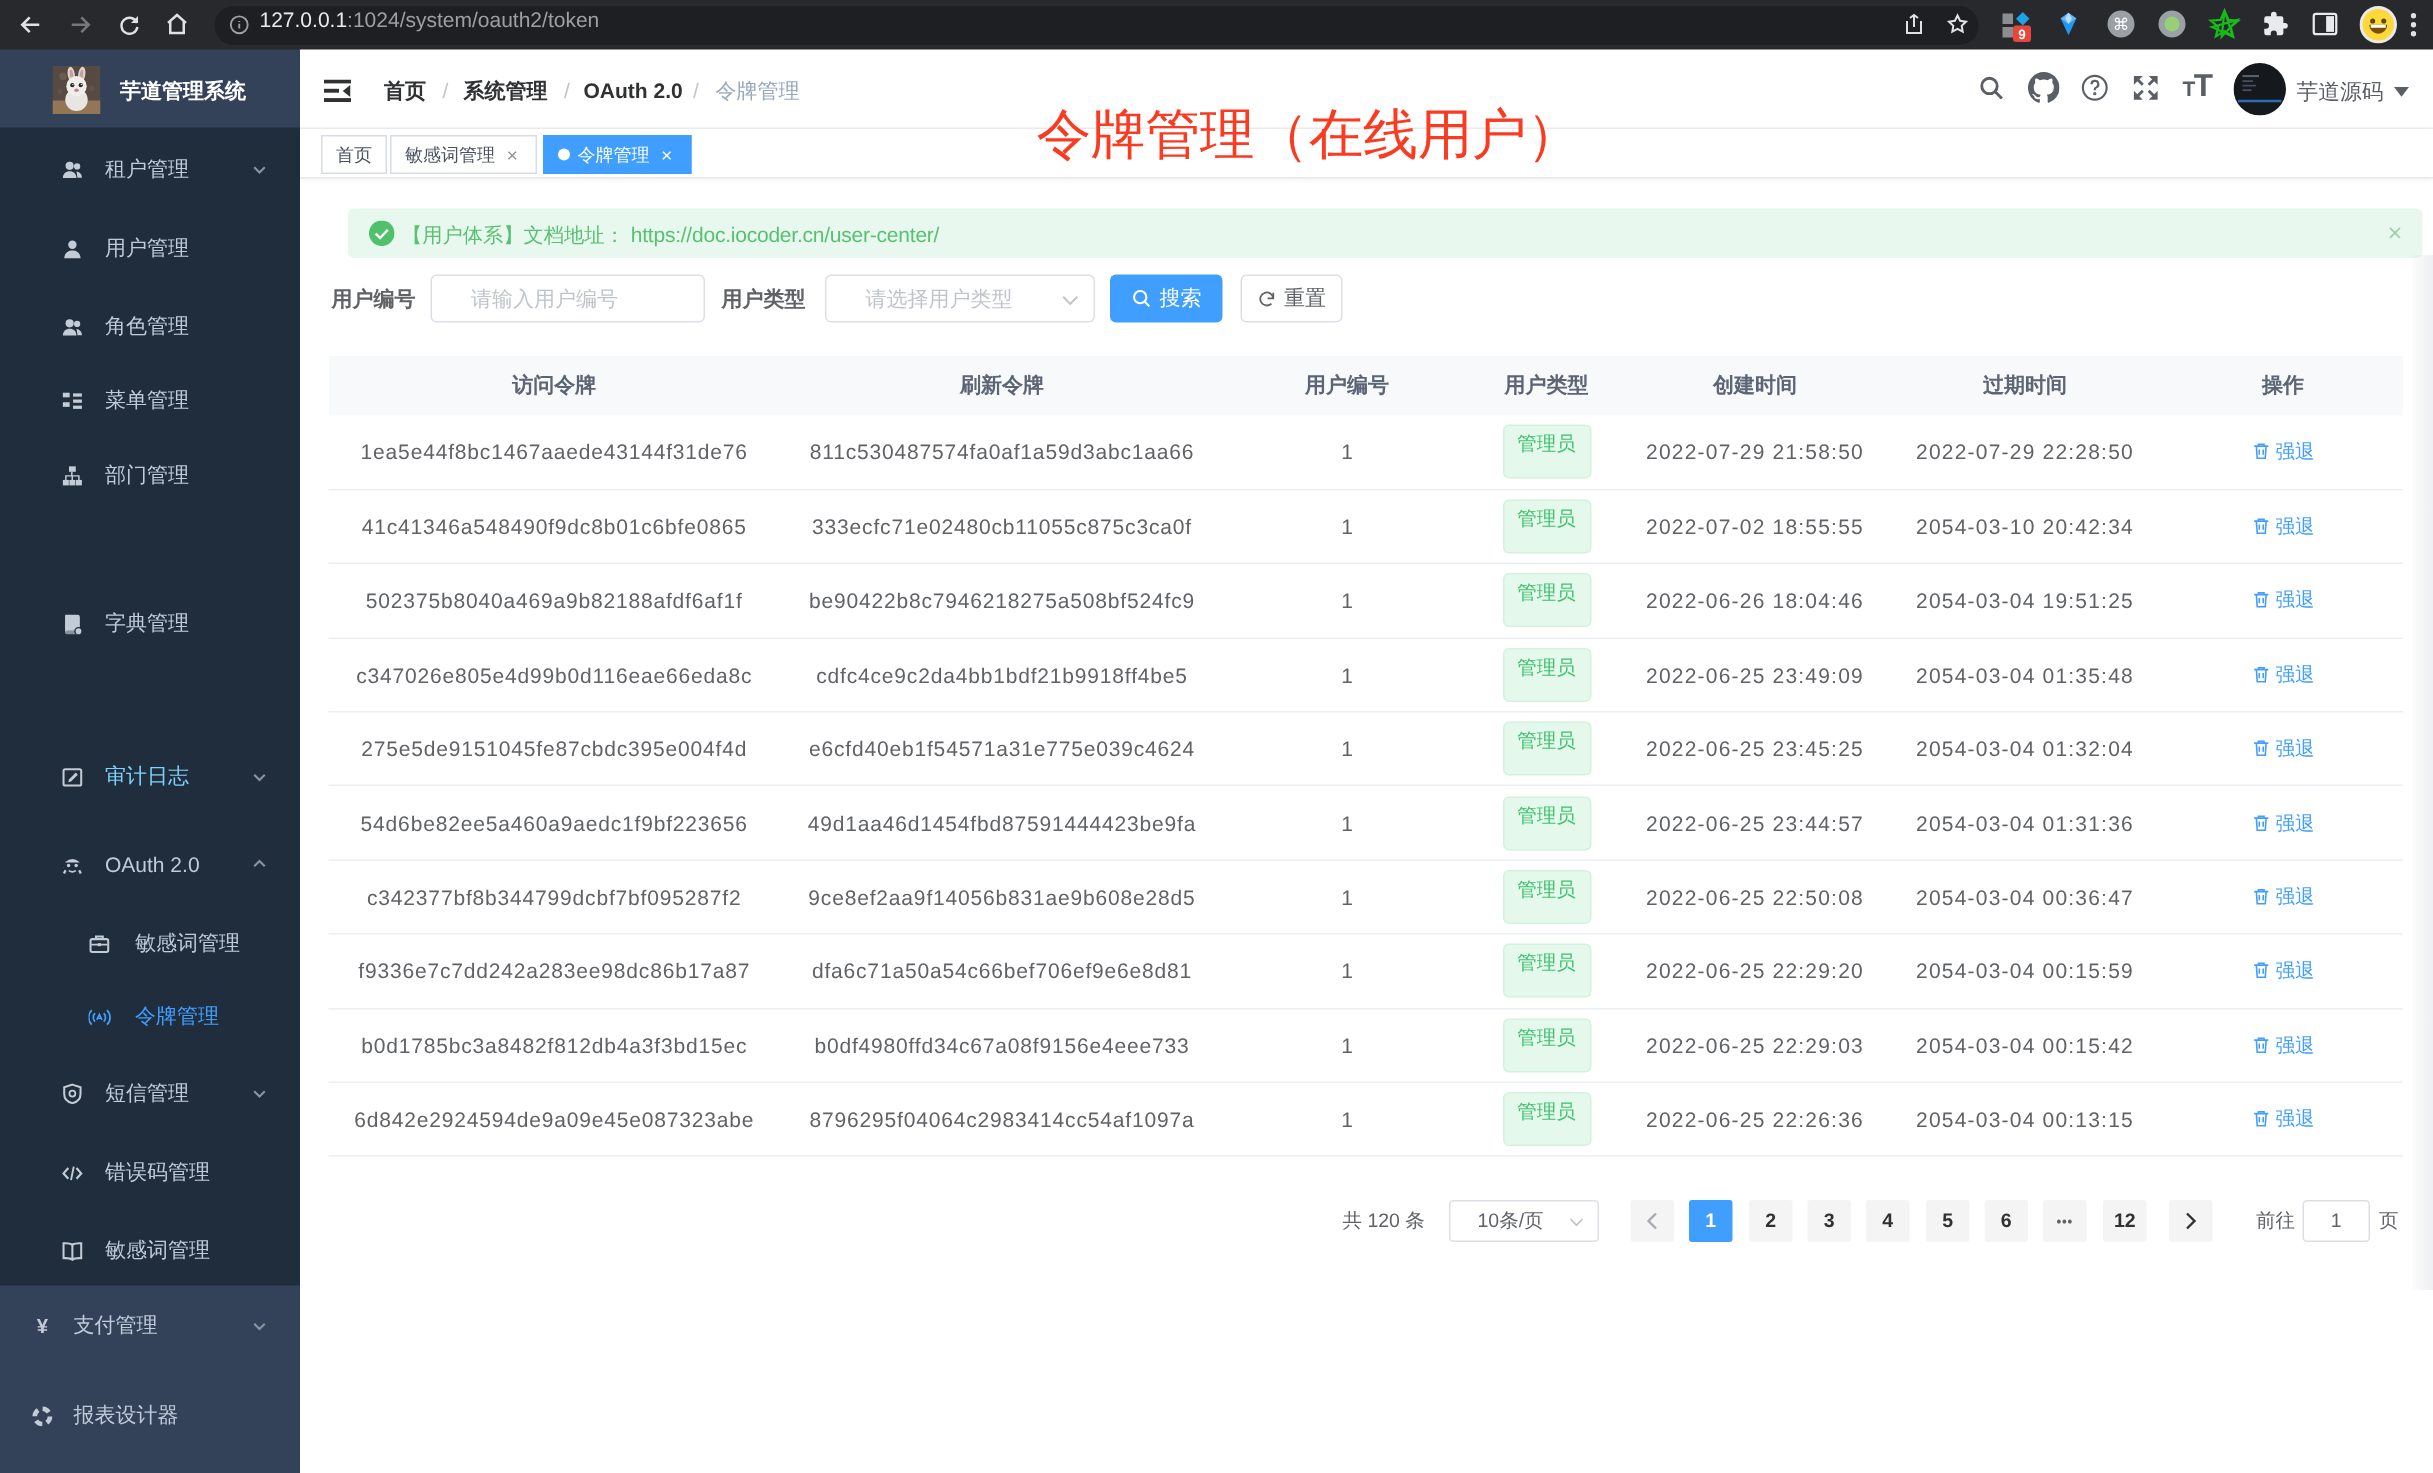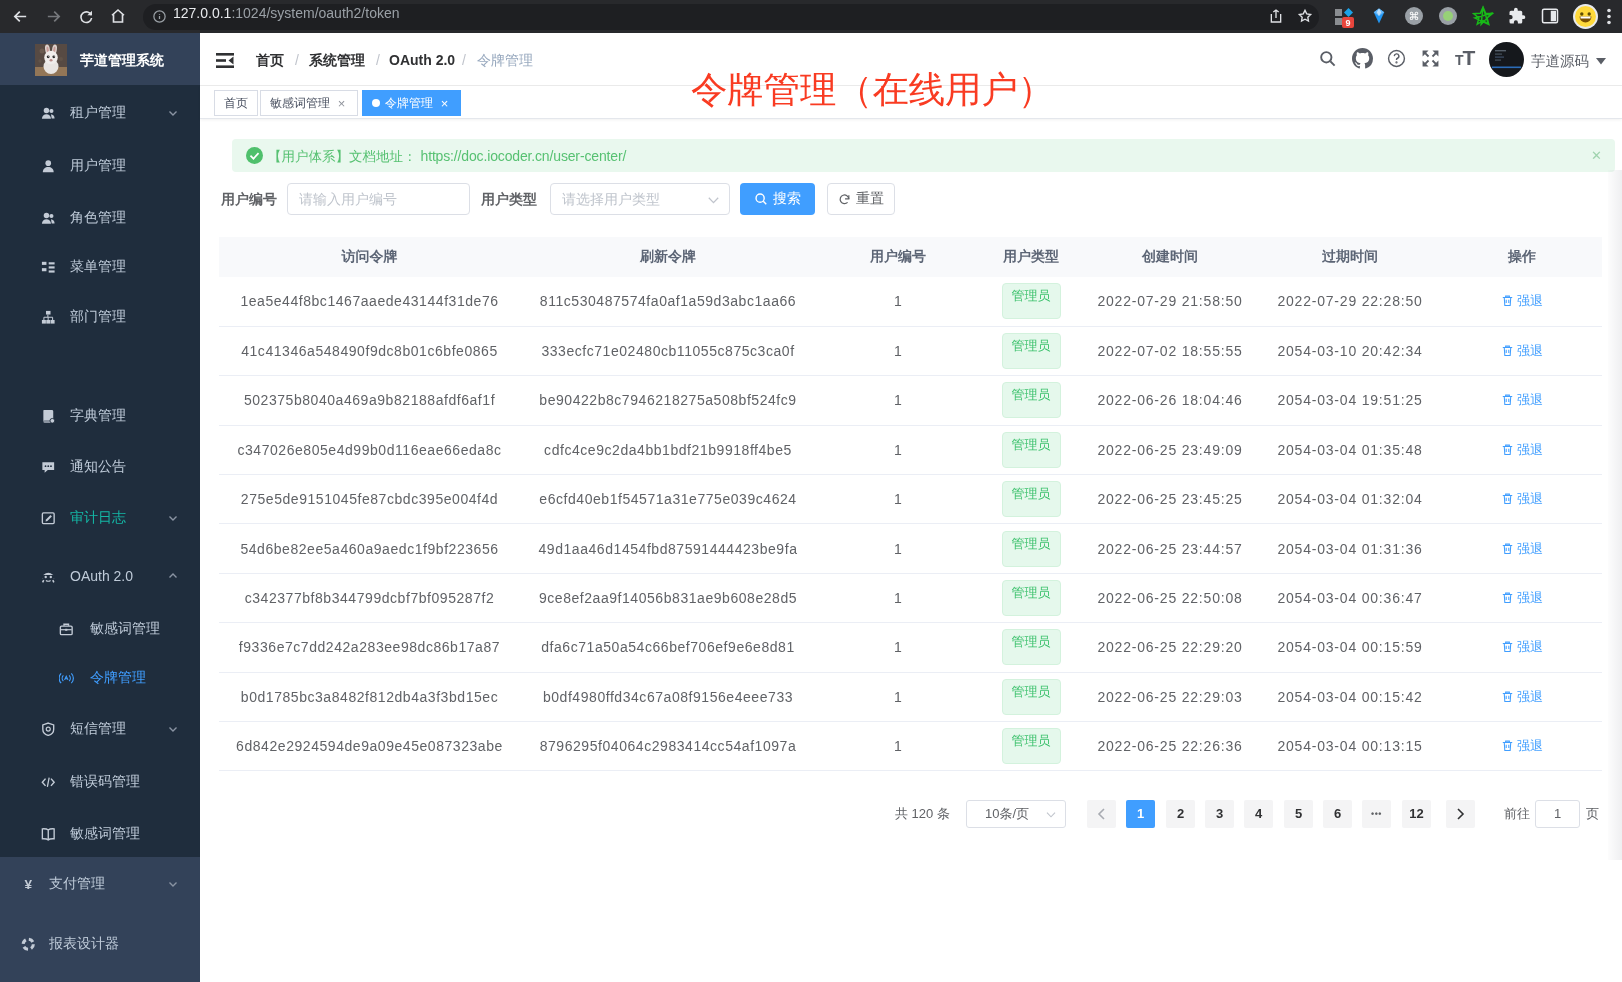--- a/index.html
+++ b/index.html
@@ -28,21 +28,21 @@
 .tags{position:absolute;left:200px;top:86px;width:1422px;height:33px;background:#fff;border-bottom:1px solid #e4e7ec;box-shadow:0 1px 3px rgba(0,0,0,.06)}
 .tag{position:absolute;top:4px;height:26px;line-height:24px;border:1px solid #d8dce5;background:#fff;color:#495060;font-size:12px;padding:0 9px;white-space:nowrap}
 .tag.act{background:#409eff;border-color:#409eff;color:#fff}
 .dot{display:inline-block;width:8px;height:8px;background:#fff;border-radius:50%;margin-right:5px;position:relative;top:0px}
 .tx{display:inline-block;margin-left:5px;font-size:13px;color:#90949c;width:13px;text-align:center;position:relative;top:0.5px}
 .tag.act .tx{color:#fff}
 
 .alert{position:absolute;left:232px;top:139px;width:1383px;height:33px;background:#e9f8ee;border-radius:4px;color:#57c172;font-size:13.5px}
 
 .flabel{position:absolute;height:32px;line-height:32px;font-size:14px;font-weight:700;color:#606266}
-.inp{position:absolute;height:32px;border:1px solid #dcdfe6;border-radius:4px;background:#fff;font-size:14px;color:#bfc4cc;line-height:30px;padding-left:11px}
+.inp{position:absolute;height:32px;border:1px solid #dcdfe6;border-radius:4px;background:#fff;font-size:14px;color:#bfc4cc;line-height:30px;padding-left:26px}
 .btn{position:absolute;height:32px;border-radius:4px;font-size:14px;display:flex;align-items:center;justify-content:center}
 
 table{border-collapse:collapse;table-layout:fixed}
 td,th{font-size:14px;color:#606266;text-align:center;overflow:hidden;white-space:nowrap}
 th{background:#f8f9fb;color:#5c6575;font-weight:600;height:40px}
 td{height:49.4px;border-bottom:1px solid #ebeef5}
 .gtag{display:inline-block;height:36px;line-height:23px;padding:0 9px;background:#e5f8ec;border:1px solid #d3f2dd;border-radius:4px;color:#3ec26e;font-size:13px}
 .kick{color:#409eff;font-size:13px}
 
 .pg{position:absolute;top:800px;height:28px}
@@ -194,30 +194,21 @@
       <span class="t" style="left:70px">部门管理</span>
     </div>
 <div class="mi" style="top:358px;color:#bfcbd9">
       <svg class="ic" style="left:41px" width="14.5" height="14.5" viewBox="0 0 16 16">
         <path d="M3 1h9a1.5 1.5 0 0 1 1.5 1.5v10.2H4.2A1.6 1.6 0 0 0 2.6 14V2.6A1.6 1.6 0 0 1 3 1z" fill="#c3cbd6"></path>
         <path d="M2.6 14a1.6 1.6 0 0 0 1.6 1.4h9.3v-2.7H4.2A1.6 1.6 0 0 0 2.6 14z" fill="#c3cbd6" opacity=".65"></path>
         <circle cx="12.5" cy="13" r="2.6" fill="#c3cbd6" stroke="#1f2d3d" stroke-width="1"></circle>
       </svg>
       <span class="t" style="left:70px">字典管理</span>
     </div>
-<div class="mi" style="top:409px;color:#bfcbd9">
-      <svg class="ic" style="left:41px" width="14.5" height="14.5" viewBox="0 0 16 16">
-        <path d="M1.5 2.5h13v8.5h-7l-3.5 3v-3h-2.5z" fill="#c3cbd6"></path>
-        <circle cx="5" cy="6.8" r="1" fill="#1f2d3d"></circle>
-        <circle cx="8" cy="6.8" r="1" fill="#1f2d3d"></circle>
-        <circle cx="11" cy="6.8" r="1" fill="#1f2d3d"></circle>
-      </svg>
-      <span class="t" style="left:70px">通知公告</span>
-    </div>
-<div class="mi" style="top:460px;color:#14b8a6">
+<div class="mi" style="top:460px;color:#7dd3fc">
       <svg class="ic" style="left:41px" width="14.5" height="14.5" viewBox="0 0 16 16">
         <rect x="1.5" y="2" width="13" height="12" rx="1.2" fill="none" stroke="#c3cbd6" stroke-width="1.5"></rect>
         <path d="M10.5 4.5l1.5 1.5-5 5-2 .5.5-2z" fill="#c3cbd6"></path>
       </svg>
       <span class="t" style="left:70px">审计日志</span>
       <svg class="ch" width="12" height="12" viewBox="0 0 12 12" fill="none" stroke="#8a94a3" stroke-width="1.4">
         <path d="M2.5 4.5 L6 8 L9.5 4.5"></path>
       </svg>
     </div>
 <div class="mi" style="top:518px;color:#bfcbd9">

